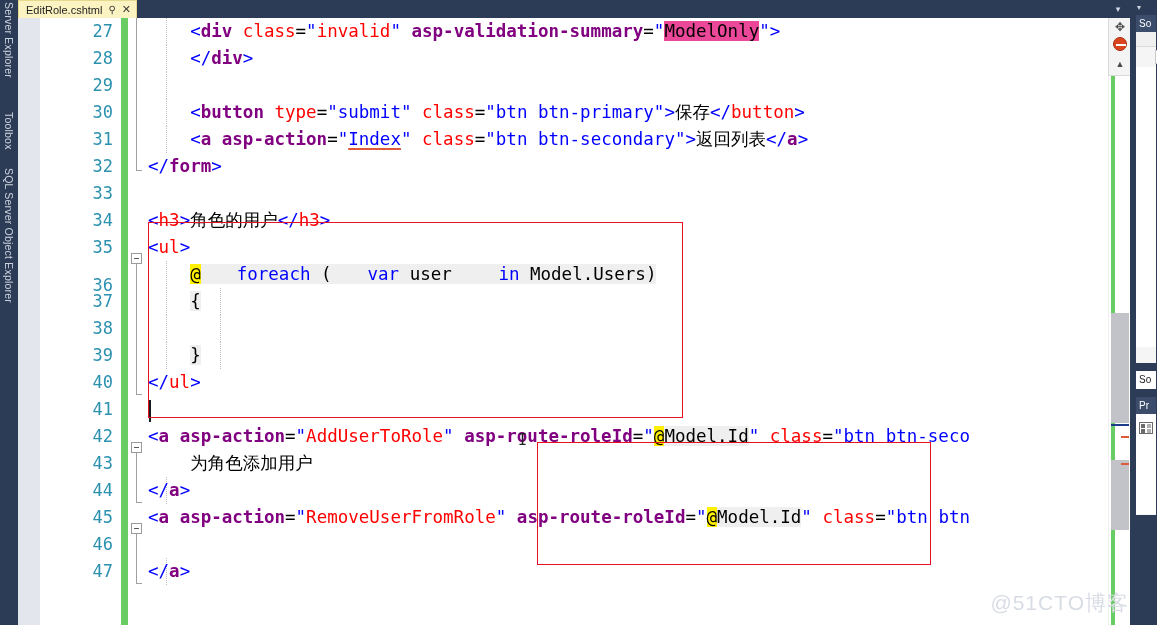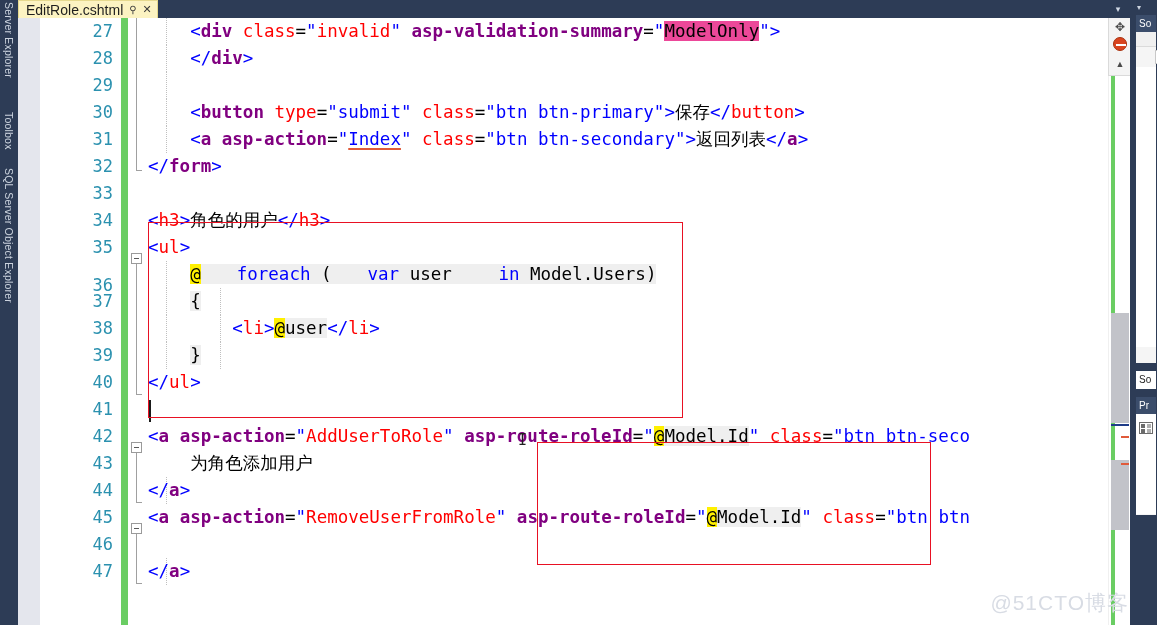--- a/index.html
+++ b/index.html
@@ -49,21 +49,21 @@
     height: 18px;
     background: #FCF3C2;
     border-top: 1px solid #E6D98E;
     border-left: 1px solid #E6D98E;
     border-right: 1px solid #E6D98E;
     display: flex; align-items: center;
     padding: 0 5px 0 7px;
     gap: 6px;
   }
   .tab-title {
-    font-size: 14px; color: #1E1E1E;
+    font-size: 11px; color: #1E1E1E;
     white-space: nowrap;
   }
   .tab-pin, .tab-close {
     font-size: 11px; color: #3A3A3A;
     line-height: 1; cursor: pointer;
     user-select: none;
   }
   .tab-pin { font-size: 10px; transform: rotate(0deg); }
 
   .tabstrip-right {
@@ -445,21 +445,20 @@
       <div class="cl" style="top:162px;"></div>
 
       <div class="cl" style="top:189px;"><span class="t-brk">&lt;</span><span class="t-val">h3</span><span class="t-brk">&gt;</span><span class="t-txt">角色的用户</span><span class="t-brk">&lt;/</span><span class="t-val">h3</span><span class="t-brk">&gt;</span></div>
 
       <div class="cl" style="top:216px;"><span class="t-brk">&lt;</span><span class="t-val">ul</span><span class="t-brk">&gt;</span></div>
 
       <div class="cl" style="top:243px;"><span class="t-txt">    </span><span class="t-at">@</span><span class="rz"><span class="t-kw">foreach</span><span class="t-cs"> (</span><span class="t-kw">var</span><span class="t-cs"> user </span><span class="t-kw">in</span><span class="t-cs"> Model.Users)</span></span></div>
 
       <div class="cl" style="top:270px;"><span class="t-txt">    </span><span class="rz t-cs">{</span></div>
 
-      <div class="cl" style="top:297px;"><span class="t-txt">        </span><span class="t-brk">&lt;</span><span class="t-val">li</span><span class="t-brk">&gt;</span><span class="t-at">@</span><span class="rz t-cs">user</span><span class="t-brk">&lt;/</span><span class="t-val">li</span><span class="t-brk">&gt;</span></div>
 
       <div class="cl" style="top:324px;"><span class="t-txt">    </span><span class="rz t-cs">}</span></div>
 
       <div class="cl" style="top:351px;"><span class="t-brk">&lt;/</span><span class="t-val">ul</span><span class="t-brk">&gt;</span></div>
 
       <div class="cl" style="top:378px;"></div>
 
       <div class="cl" style="top:405px;"><span class="t-brk">&lt;</span><span class="t-tag">a</span><span class="t-txt"> </span><span class="t-taghelper-attr">asp-action</span><span class="t-eq">=</span><span class="t-str">"</span><span class="t-val">AddUserToRole</span><span class="t-str">"</span><span class="t-txt"> </span><span class="t-taghelper-attr">asp-route-roleId</span><span class="t-eq">=</span><span class="t-str">"</span><span class="t-at">@</span><span class="rz t-cs">Model.Id</span><span class="t-str">"</span><span class="t-txt"> </span><span class="t-attr">class</span><span class="t-eq">=</span><span class="t-str">"</span><span class="t-str">btn btn-seco</span></div>
 
       <div class="cl" style="top:432px;"><span class="t-txt">    为角色添加用户</span></div>

